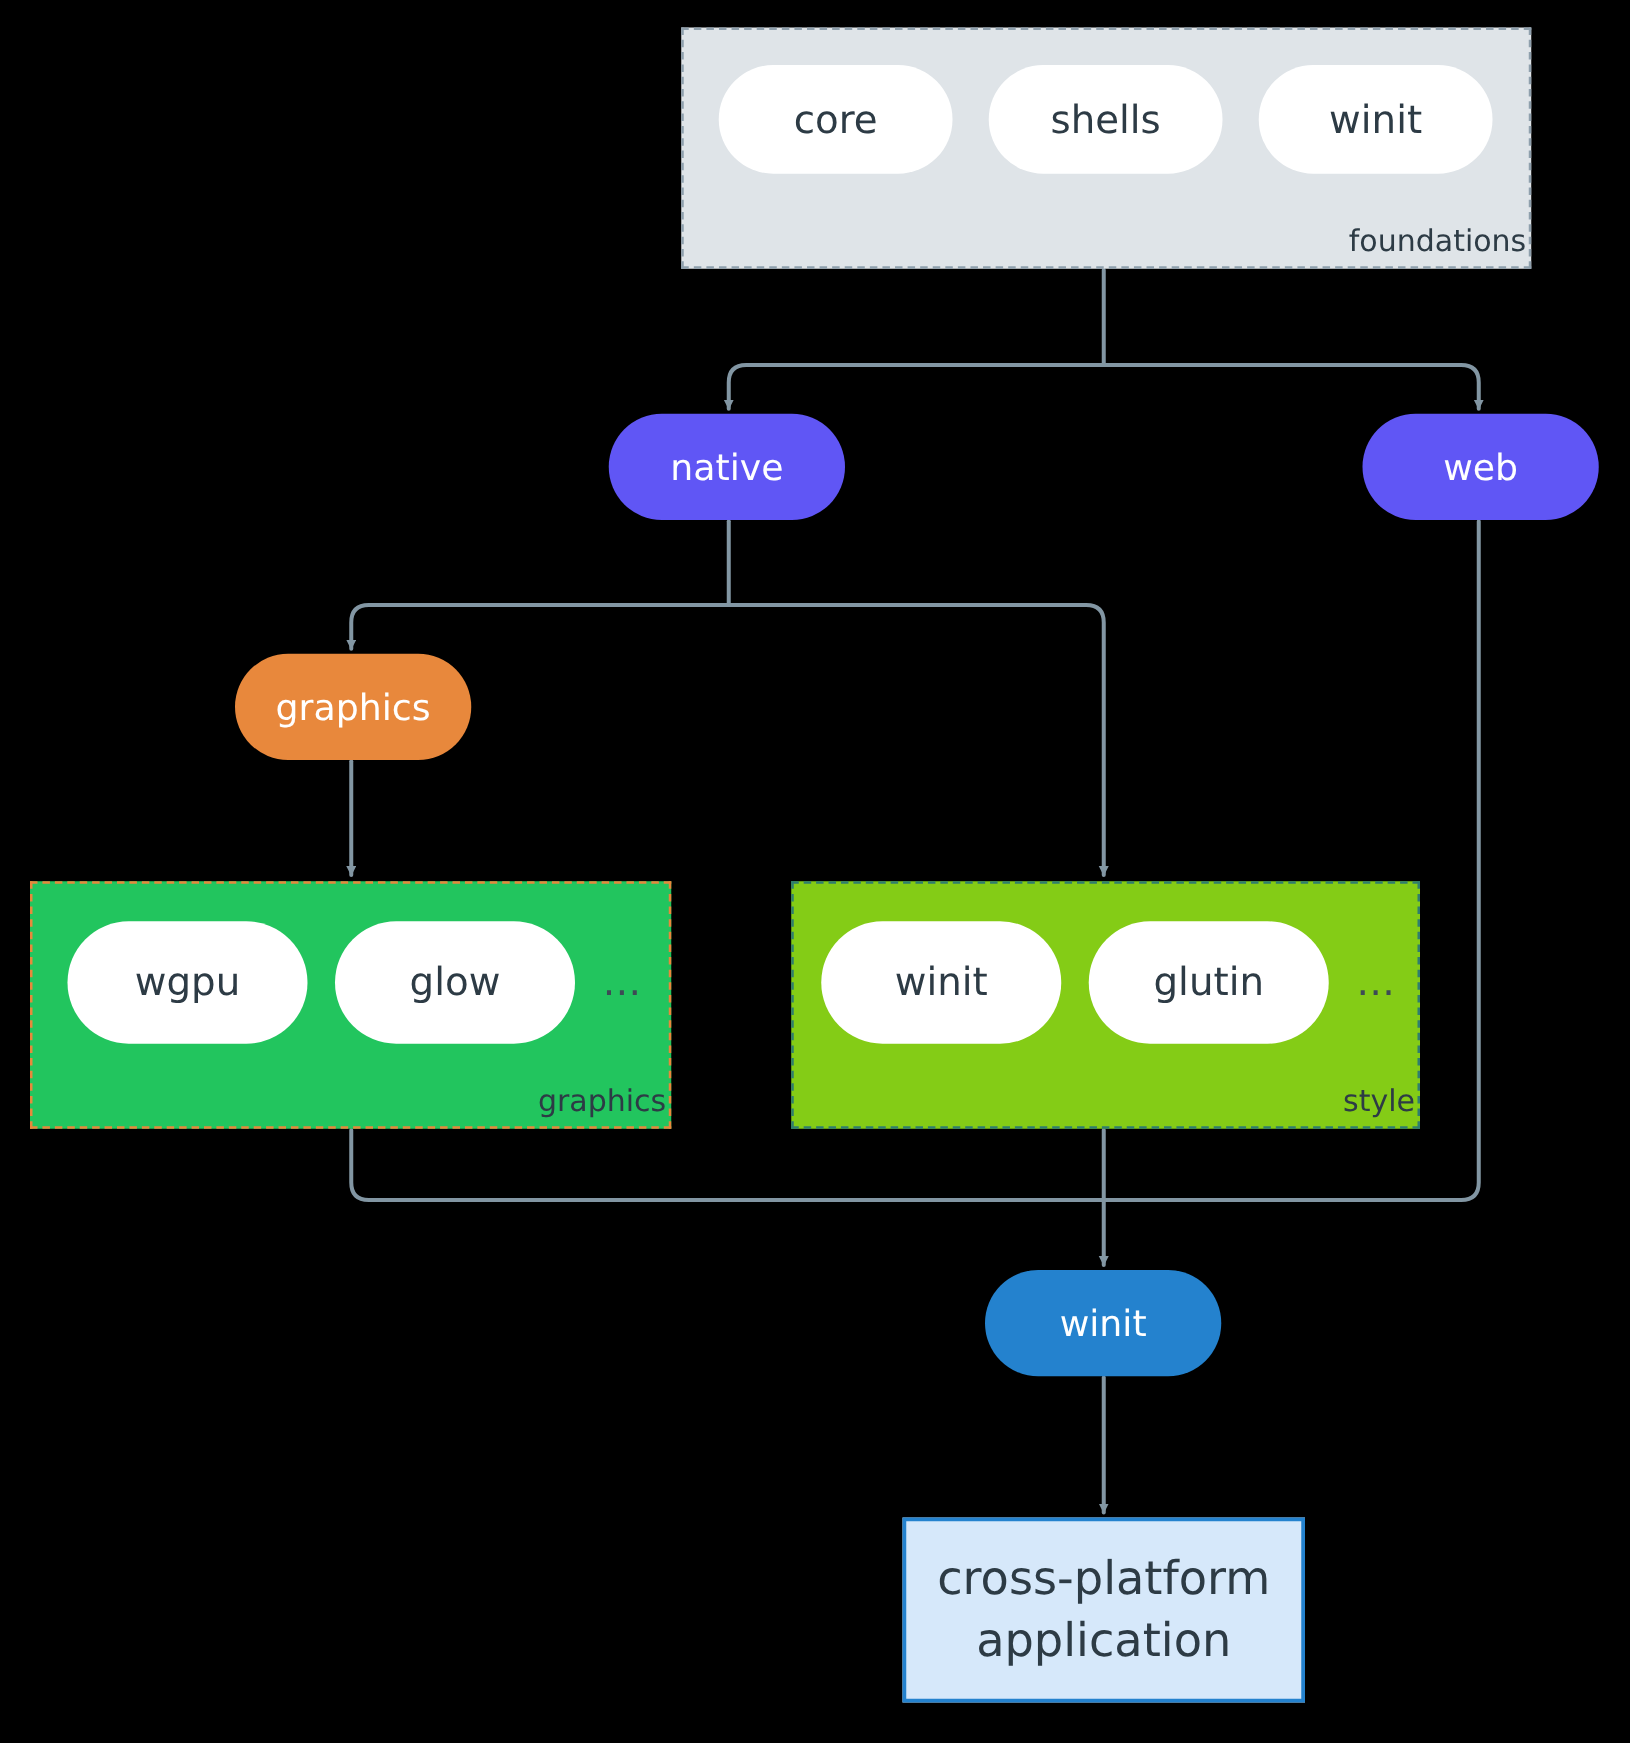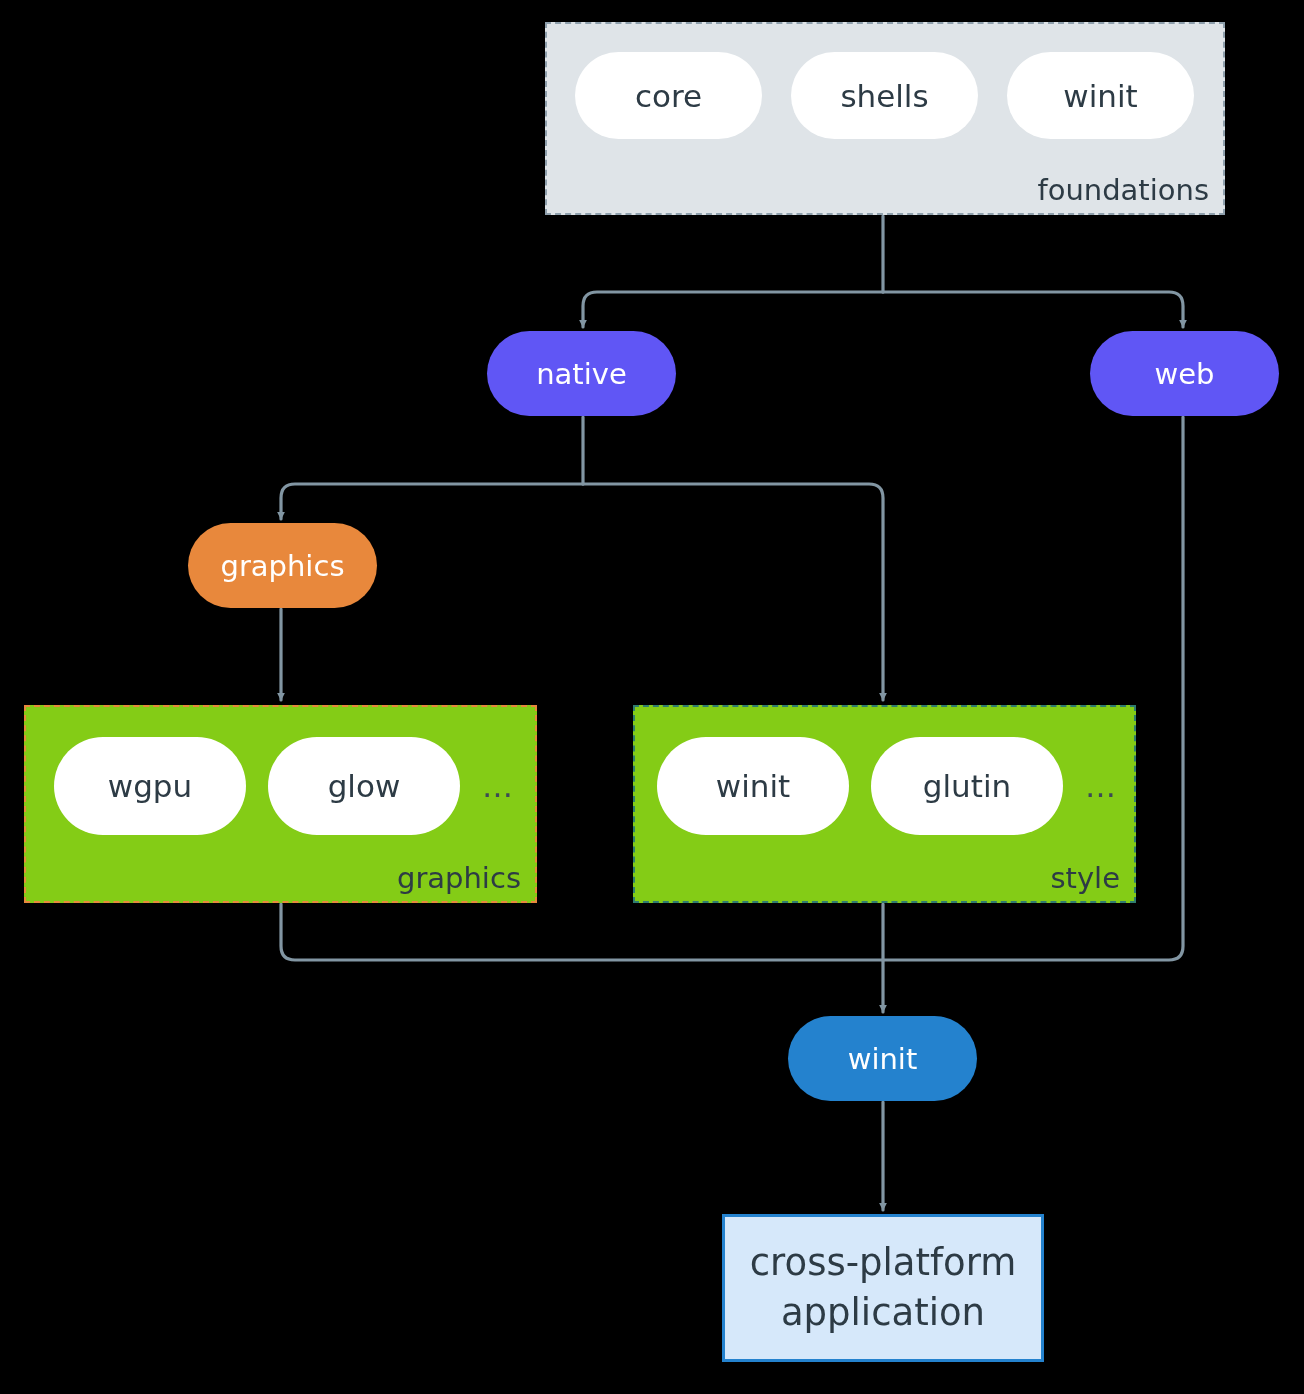--- a/index.html
+++ b/index.html
@@ -26,43 +26,43 @@
 
   
   .cluster {
     position: absolute;
     box-sizing: border-box;
     border-style: dashed;
     border-width: 2px;
   }
   .cluster-label {
     position: absolute;
-    right: 14px;
+    right: 2px;
     bottom: 8px;
-    font-size: 29px;
+    font-size: 24px;
     color: #2d3b45;
     line-height: 1;
     white-space: nowrap;
   }
   .cluster-items {
     position: absolute;
     left: 0;
     top: 0;
     display: flex;
     align-items: center;
   }
 
   .cluster.foundations {
     left: 545px;  top: 22px;  width: 680px; height: 193px;
     background: #dfe4e8;
     border-color: #8fa0ad;
   }
   .cluster.renderers {
     left: 24px;  top: 705px;  width: 513px; height: 198px;
-    background: #84cc16;
+    background: #22c55e;
     border-color: #e8883c;
   }
   .cluster.shells {
     left: 633px; top: 705px;  width: 503px; height: 198px;
     background: #84cc16;
     border-color: #2f7d6f;
   }
 
   
   .pill-white {

